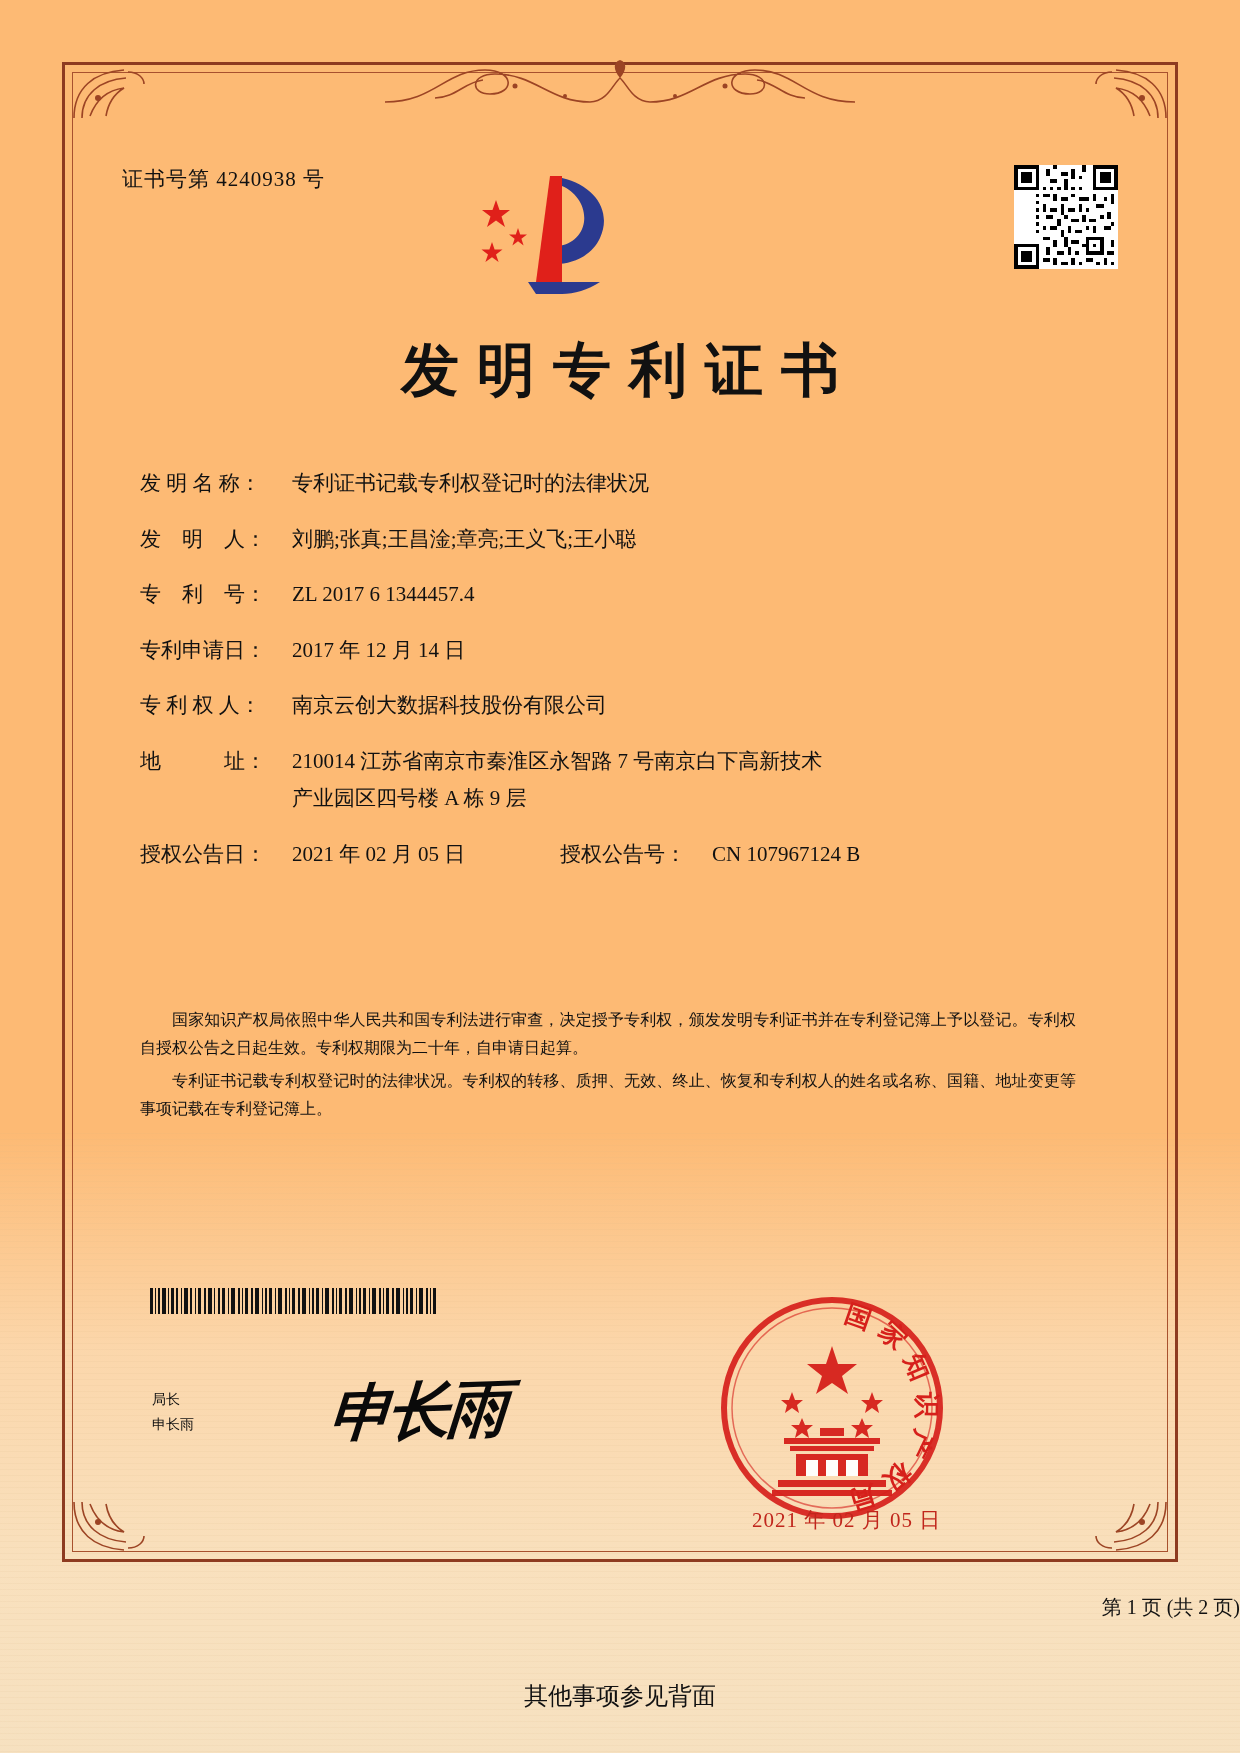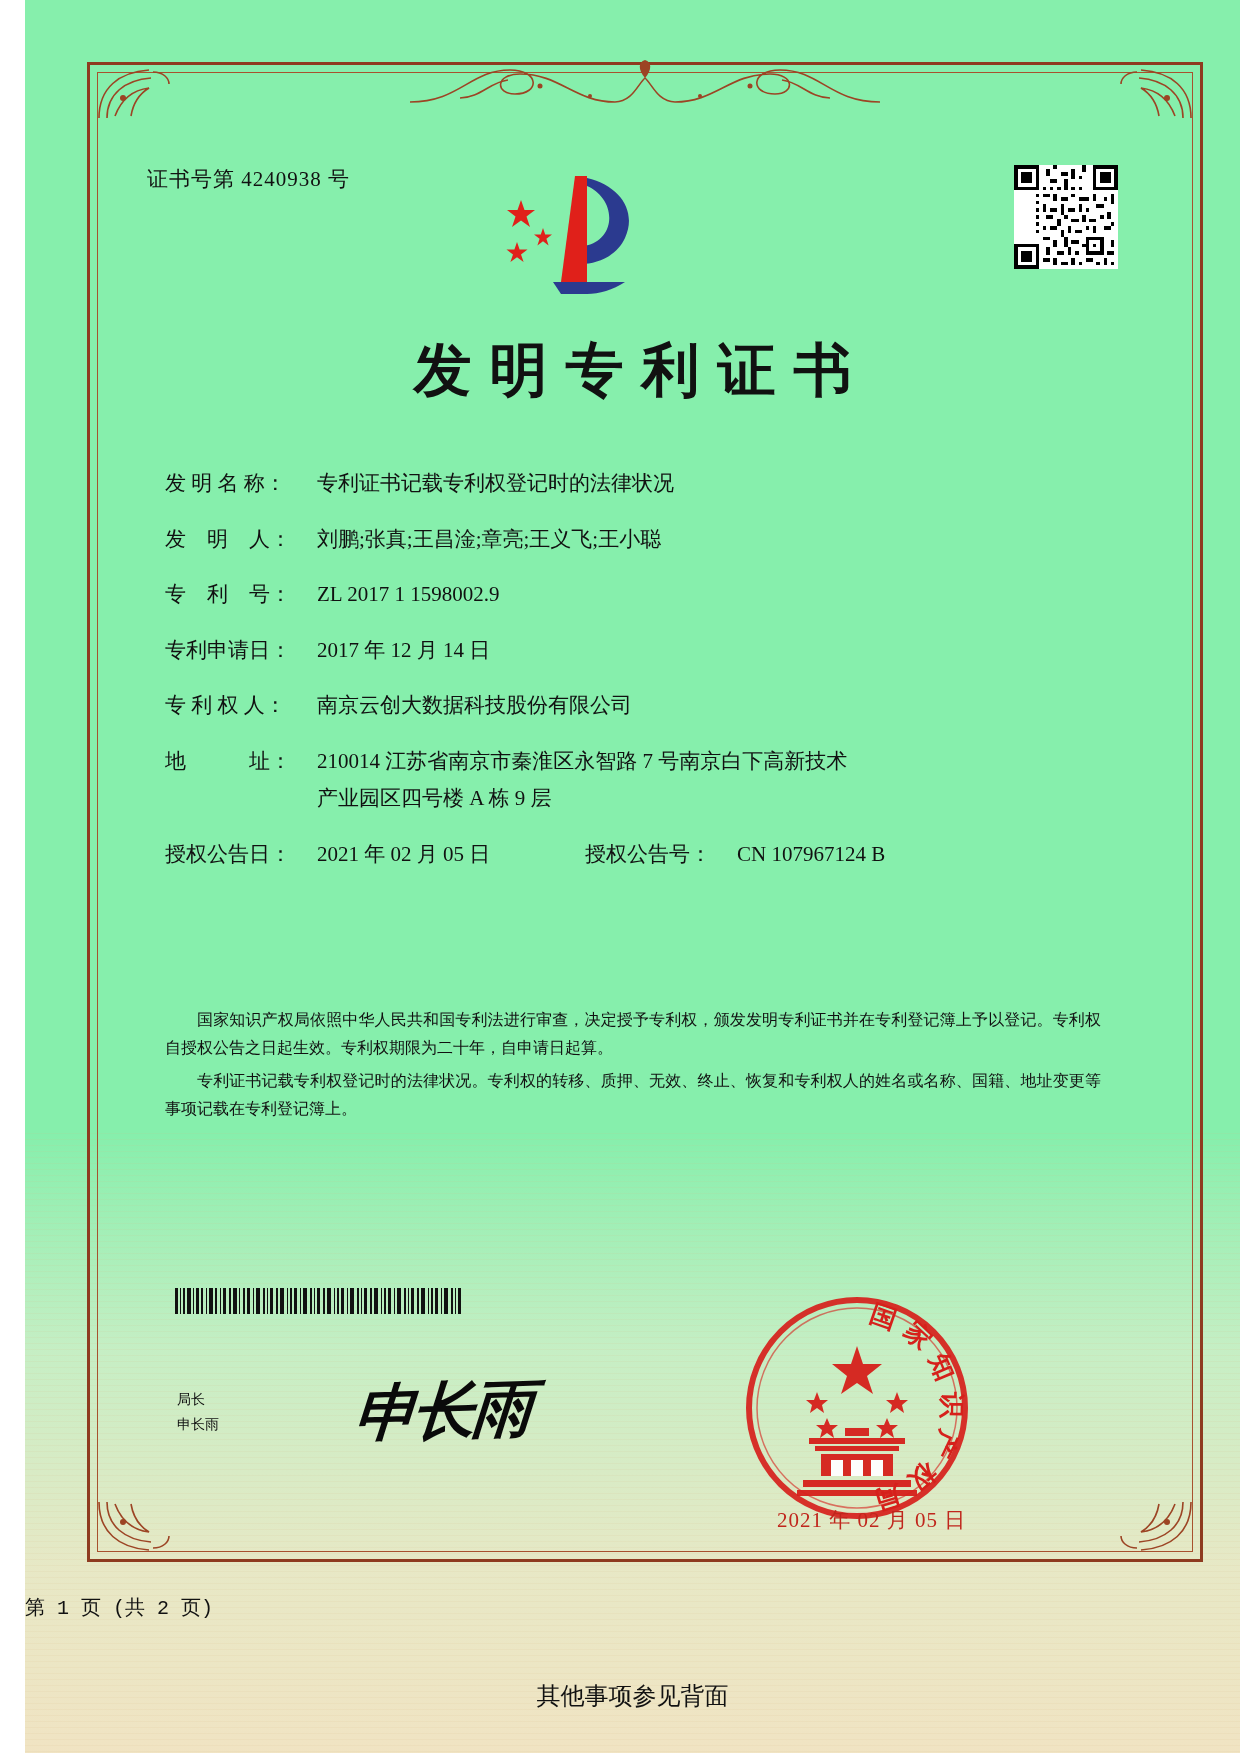--- a/index.html
+++ b/index.html
@@ -13,22 +13,21 @@
     font-family: "Liberation Serif", "DejaVu Serif", serif;
     color: #111;
     position: relative;
     overflow: hidden;
   }
 
   
   .page {
     position: absolute;
     inset: 0;
-    background: #86efac;
-    margin-left: 25px;
+    background: #fdba74;
   }
   .page-wash {
     position: absolute;
     left: 0; right: 0; bottom: 0;
     height: 620px;
     background: linear-gradient(to bottom,
         rgba(250,242,228,0) 0%,
         rgba(250,238,216,0.55) 35%,
         rgba(248,231,202,0.85) 70%,
         rgba(246,227,196,0.95) 100%);
@@ -208,23 +207,22 @@
     font-size: 21px;
     color: #c0261c;
     letter-spacing: 1px;
     font-family: "Liberation Serif", serif;
   }
 
   
   .page-num {
     position: absolute;
     left: 0; right: 0; top: 1594px;
-    text-align: left;
+    text-align: right;
     font-size: 20px;
-    font-family: Liberation Mono, monospace;
   }
   .footnote {
     position: absolute;
     left: 0; right: 0; top: 1680px;
     text-align: center;
     font-size: 24px;
   }
 </style>
 </head>
 <body>
@@ -419,21 +417,21 @@
     <div class="row">
       <span class="lbl">发 明 名 称：</span>
       <span class="val">专利证书记载专利权登记时的法律状况</span>
     </div>
     <div class="row">
       <span class="lbl">发　明　人：</span>
       <span class="val">刘鹏;张真;王昌淦;章亮;王义飞;王小聪</span>
     </div>
     <div class="row">
       <span class="lbl">专　利　号：</span>
-      <span class="val">ZL 2017 1 1598002.9</span>
+      <span class="val">ZL 2017 6 1344457.4</span>
     </div>
     <div class="row">
       <span class="lbl">专利申请日：</span>
       <span class="val">2017 年 12 月 14 日</span>
     </div>
     <div class="row">
       <span class="lbl">专 利 权 人：</span>
       <span class="val">南京云创大数据科技股份有限公司</span>
     </div>
     <div class="row">

